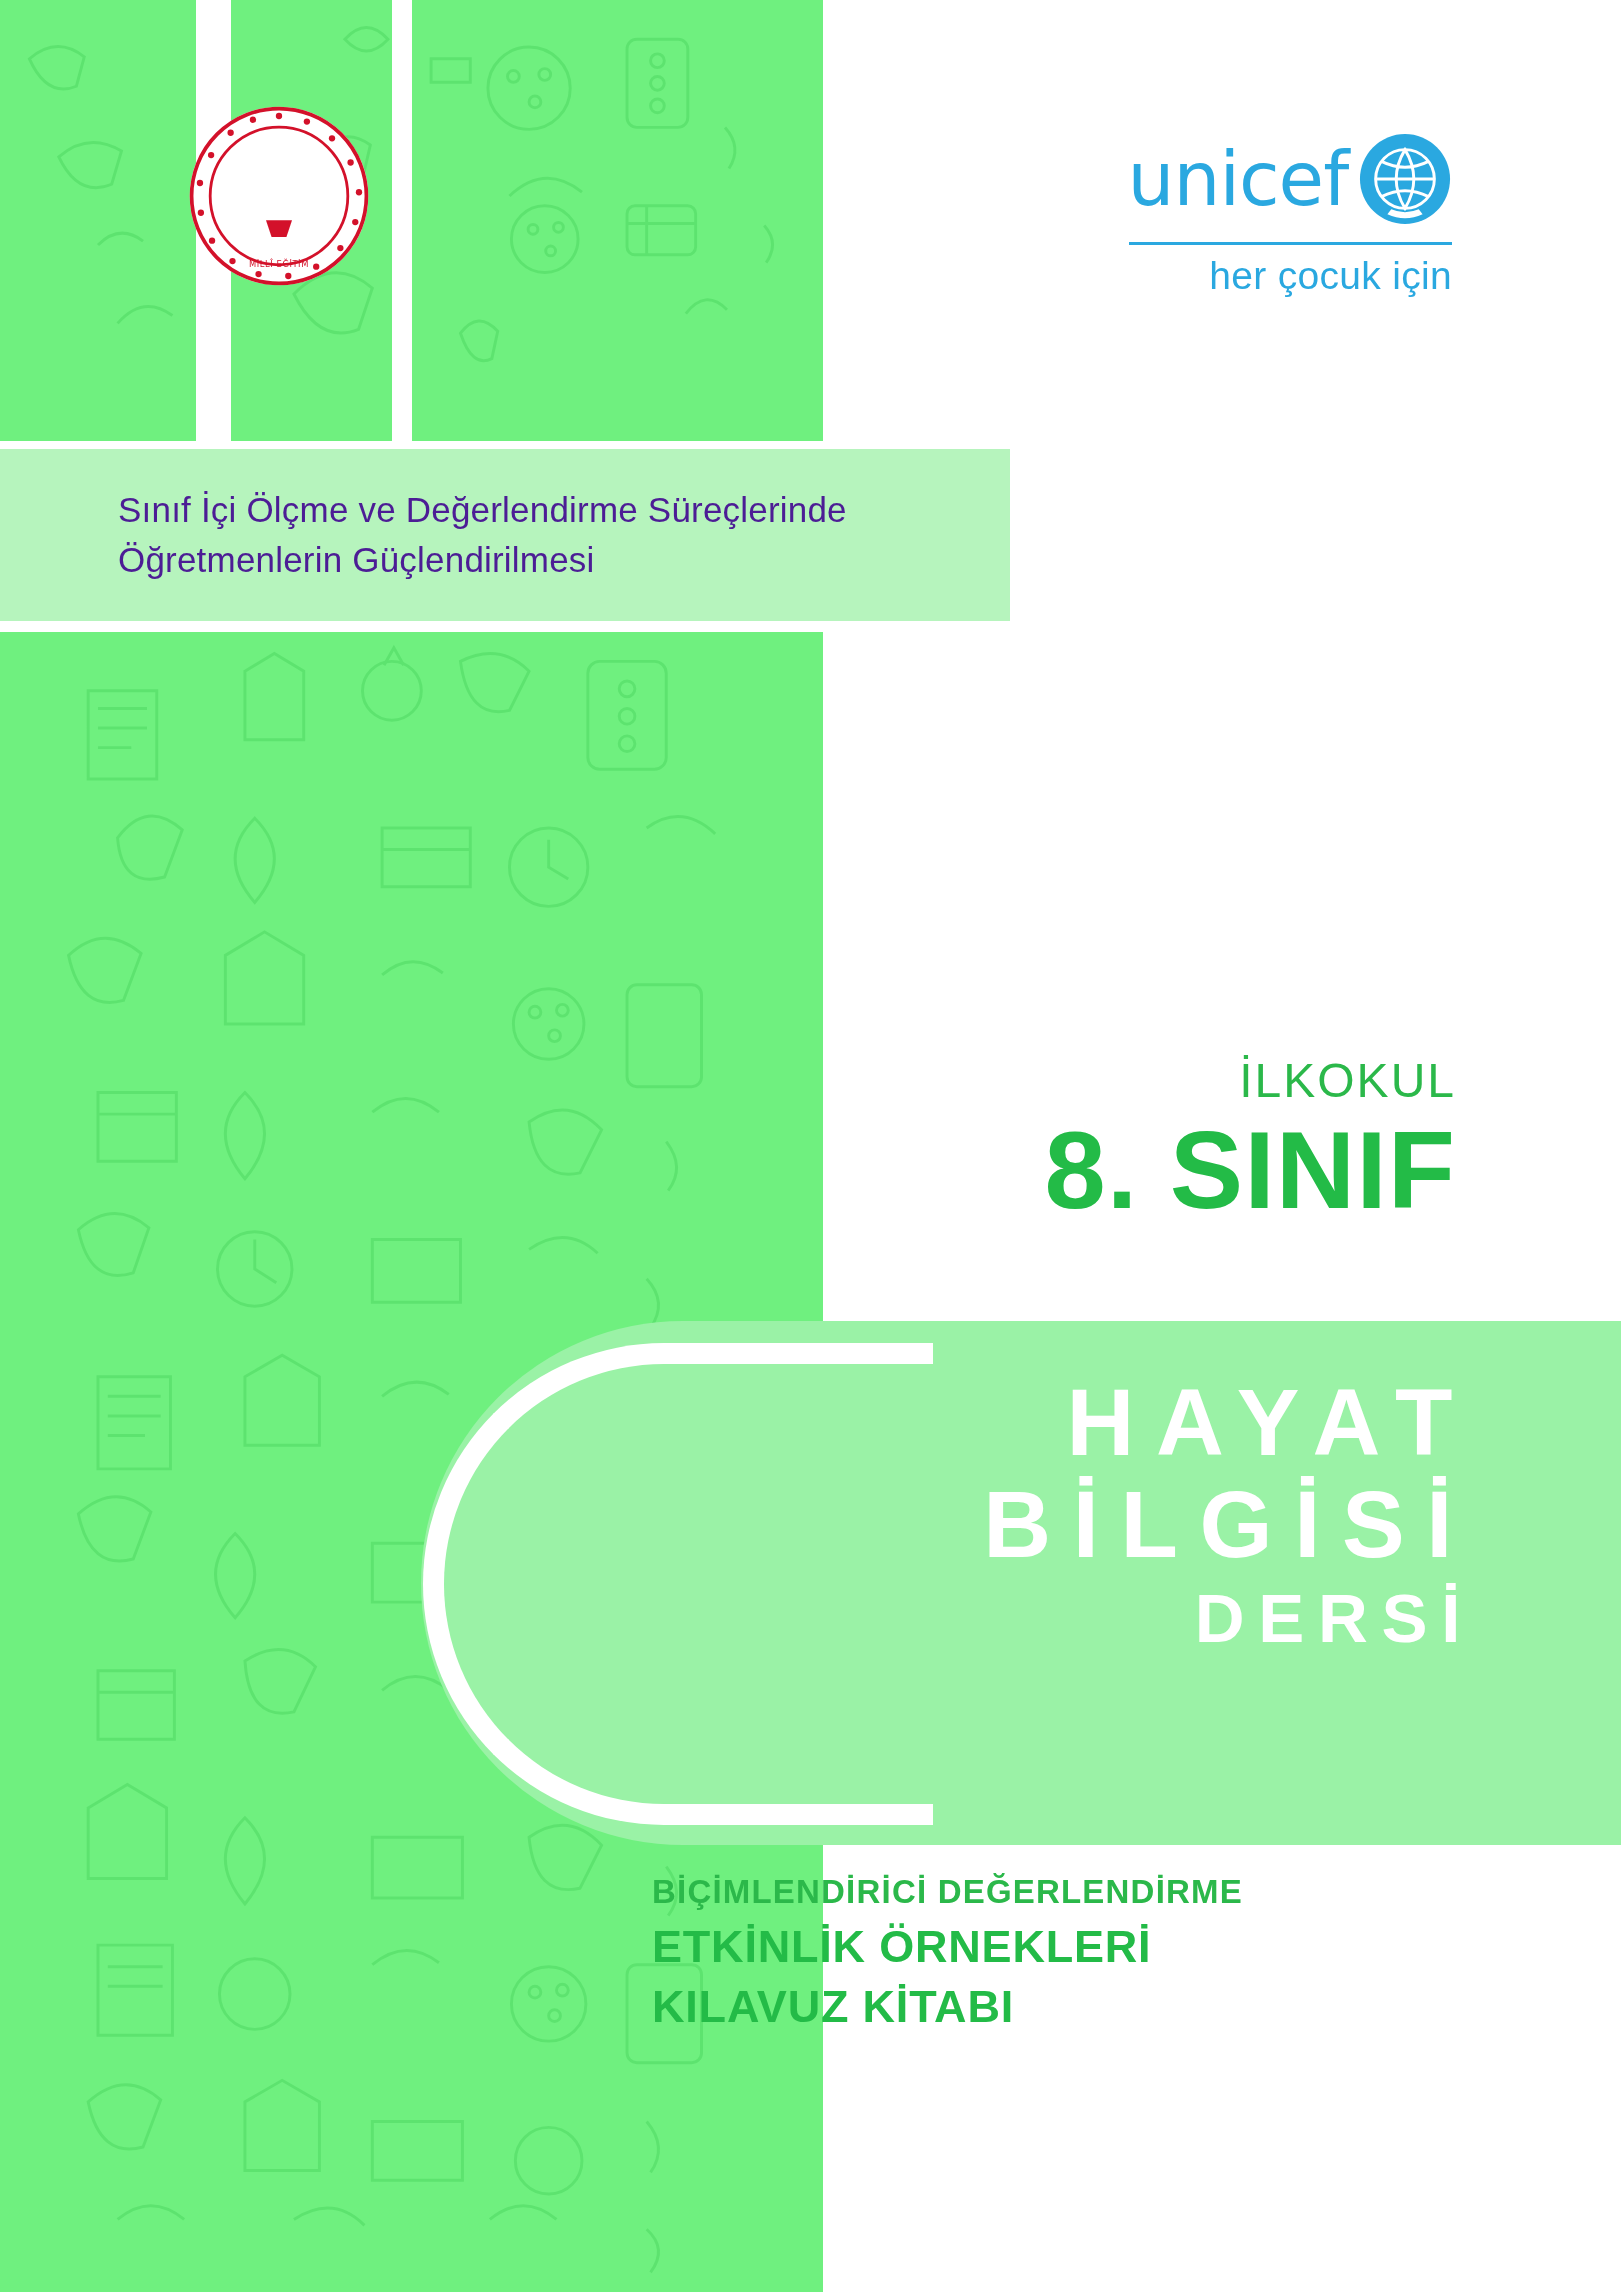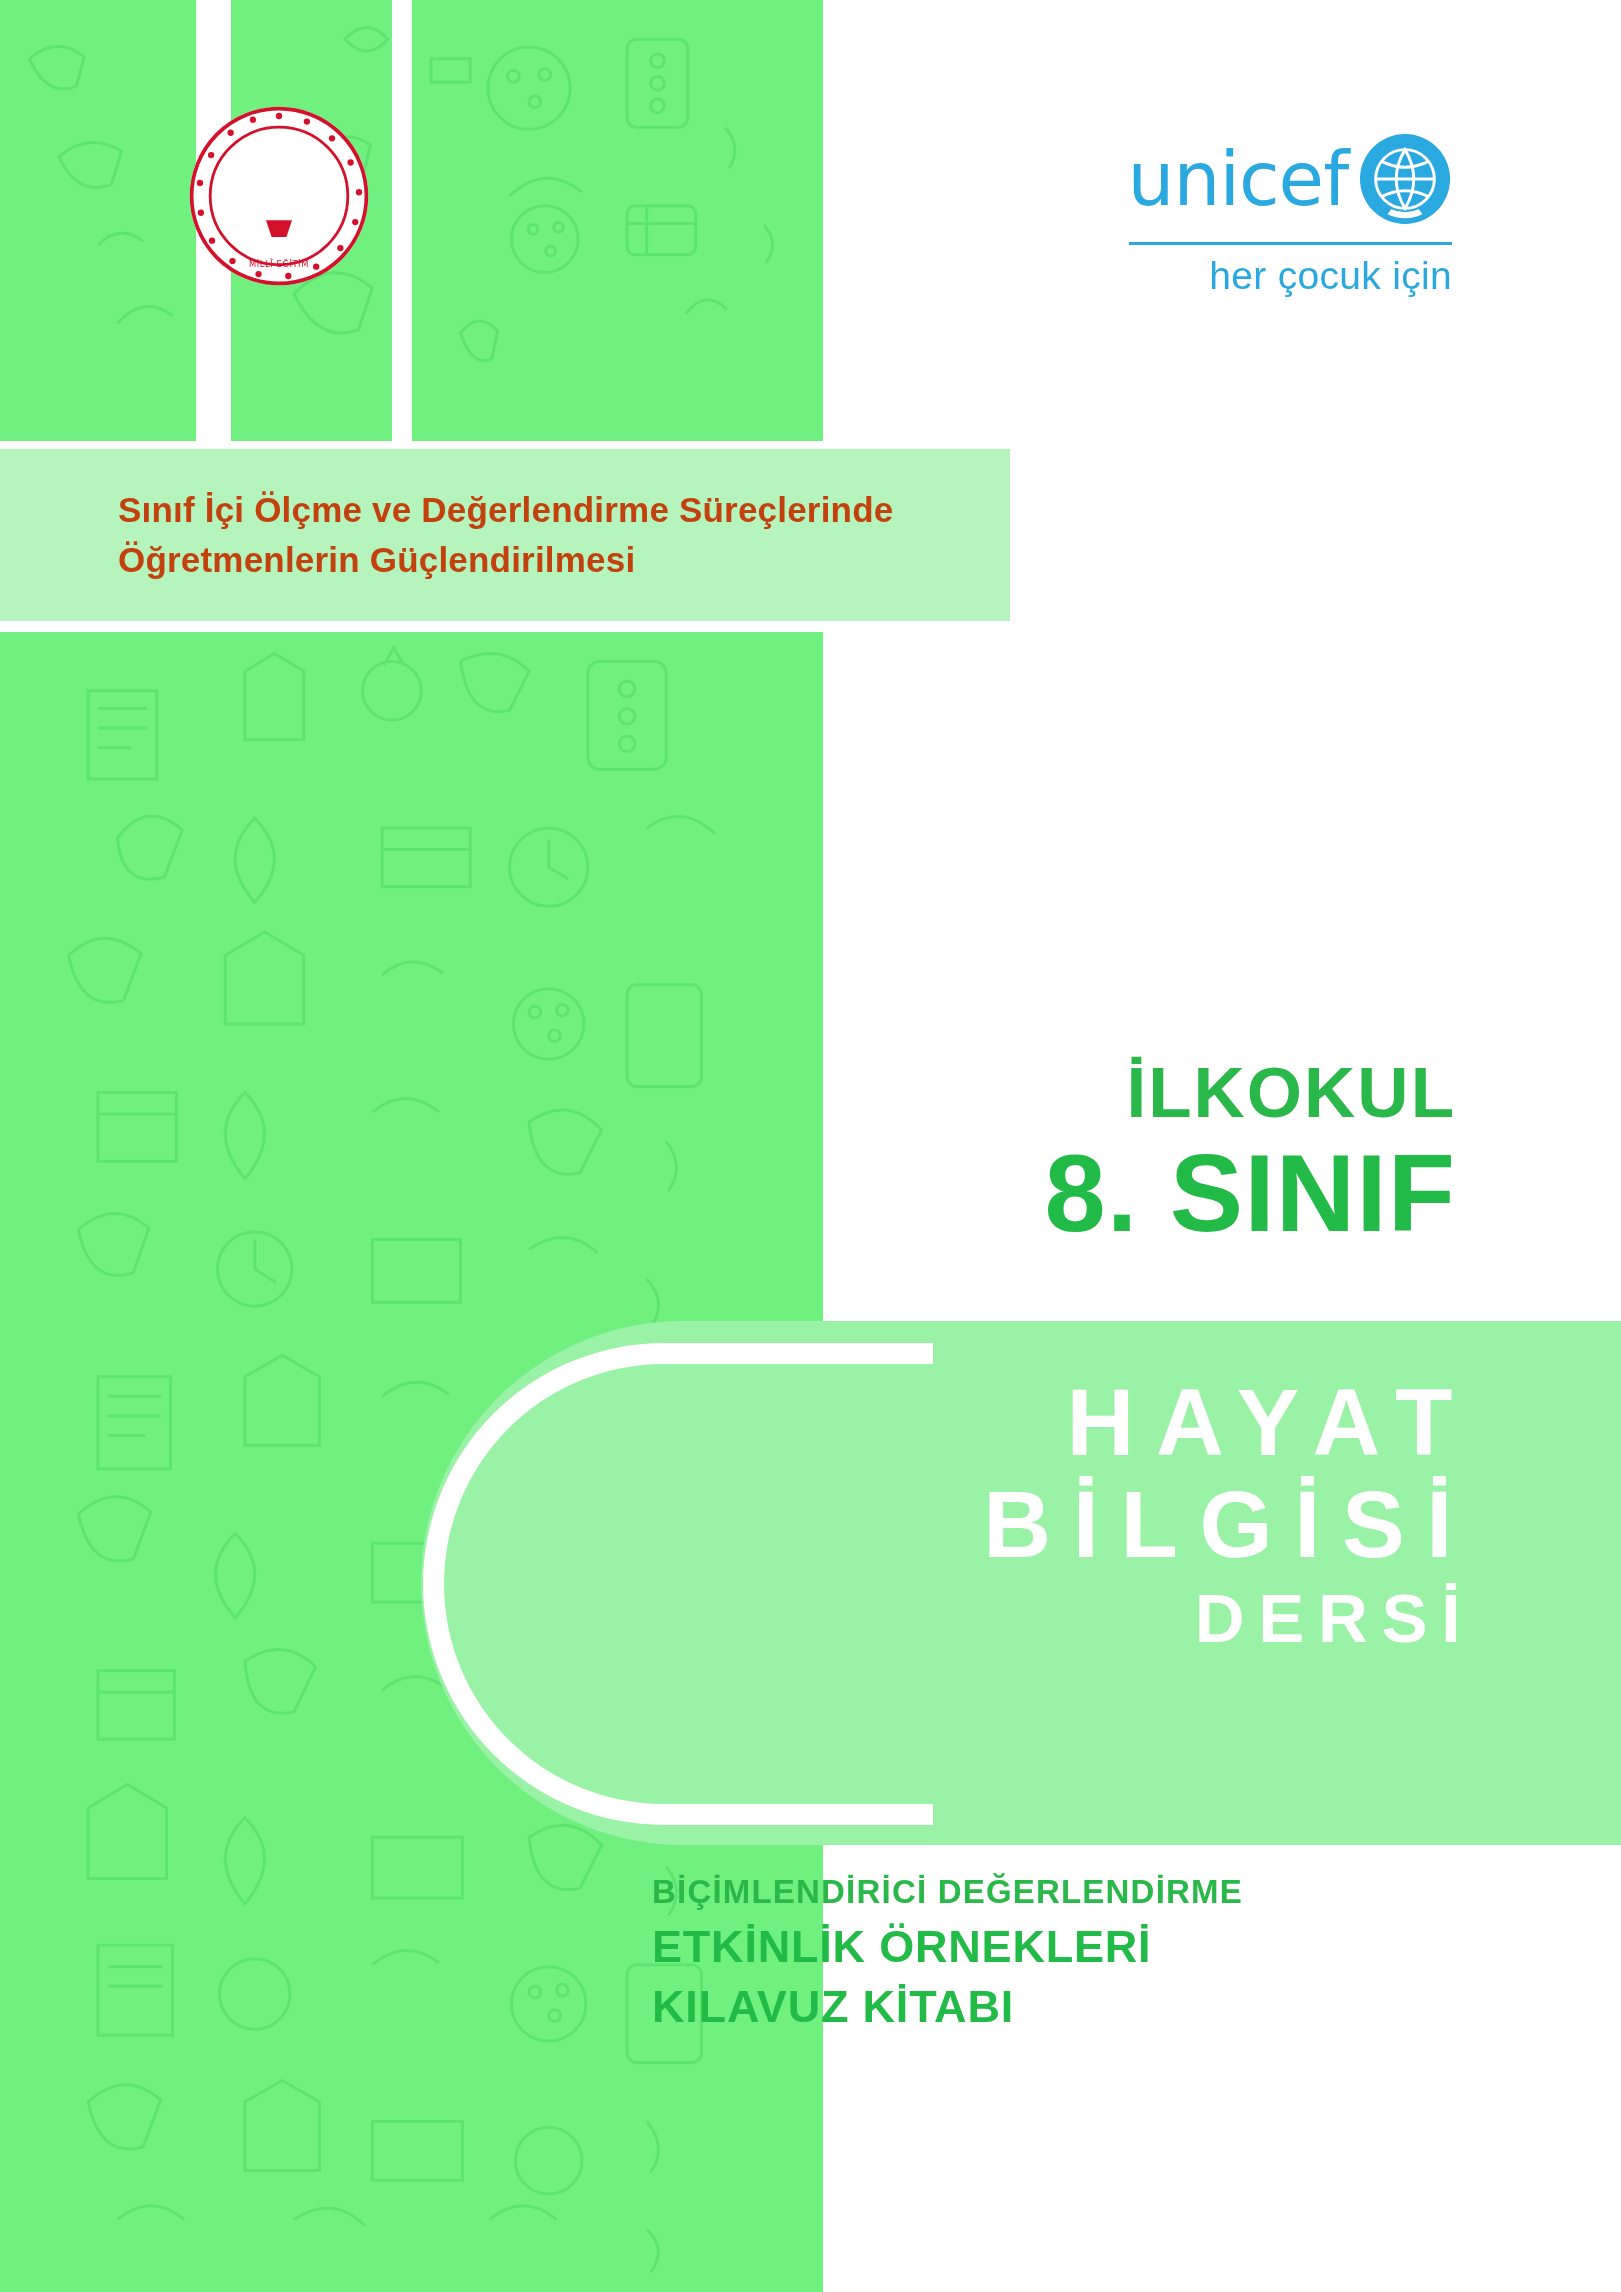--- a/index.html
+++ b/index.html
@@ -44,24 +44,24 @@
     left: 0;
     top: 449px;
     width: 1010px;
     height: 172px;
     background: #b6f4bd;
     display: flex;
     align-items: center;
     padding-left: 118px;
   }
   .caption-text {
-    color: #c2410c;
+    color: #4c1d95;
     font-size: 35px;
     line-height: 1.42;
-    font-weight: 700;
+    font-weight: 400;
     letter-spacing: 0.2px;
     white-space: pre-line;
   }
 
   
   .green-lower {
     position: absolute;
     left: 0;
     top: 632px;
     width: 823px;
@@ -130,22 +130,22 @@
   
   .grade-wrap {
     position: absolute;
     right: 165px;
     top: 1057px;
     text-align: right;
     width: 745px;
   }
   .grade-top {
     color: #2bb84a;
-    font-size: 71px;
-    font-weight: 700;
+    font-size: 48px;
+    font-weight: 400;
     letter-spacing: 2px;
     line-height: 1;
   }
   .grade-main {
     color: #23bb47;
     font-size: 110px;
     font-weight: 700;
     letter-spacing: 1px;
     line-height: 1.08;
     margin-top: 5.9px;

